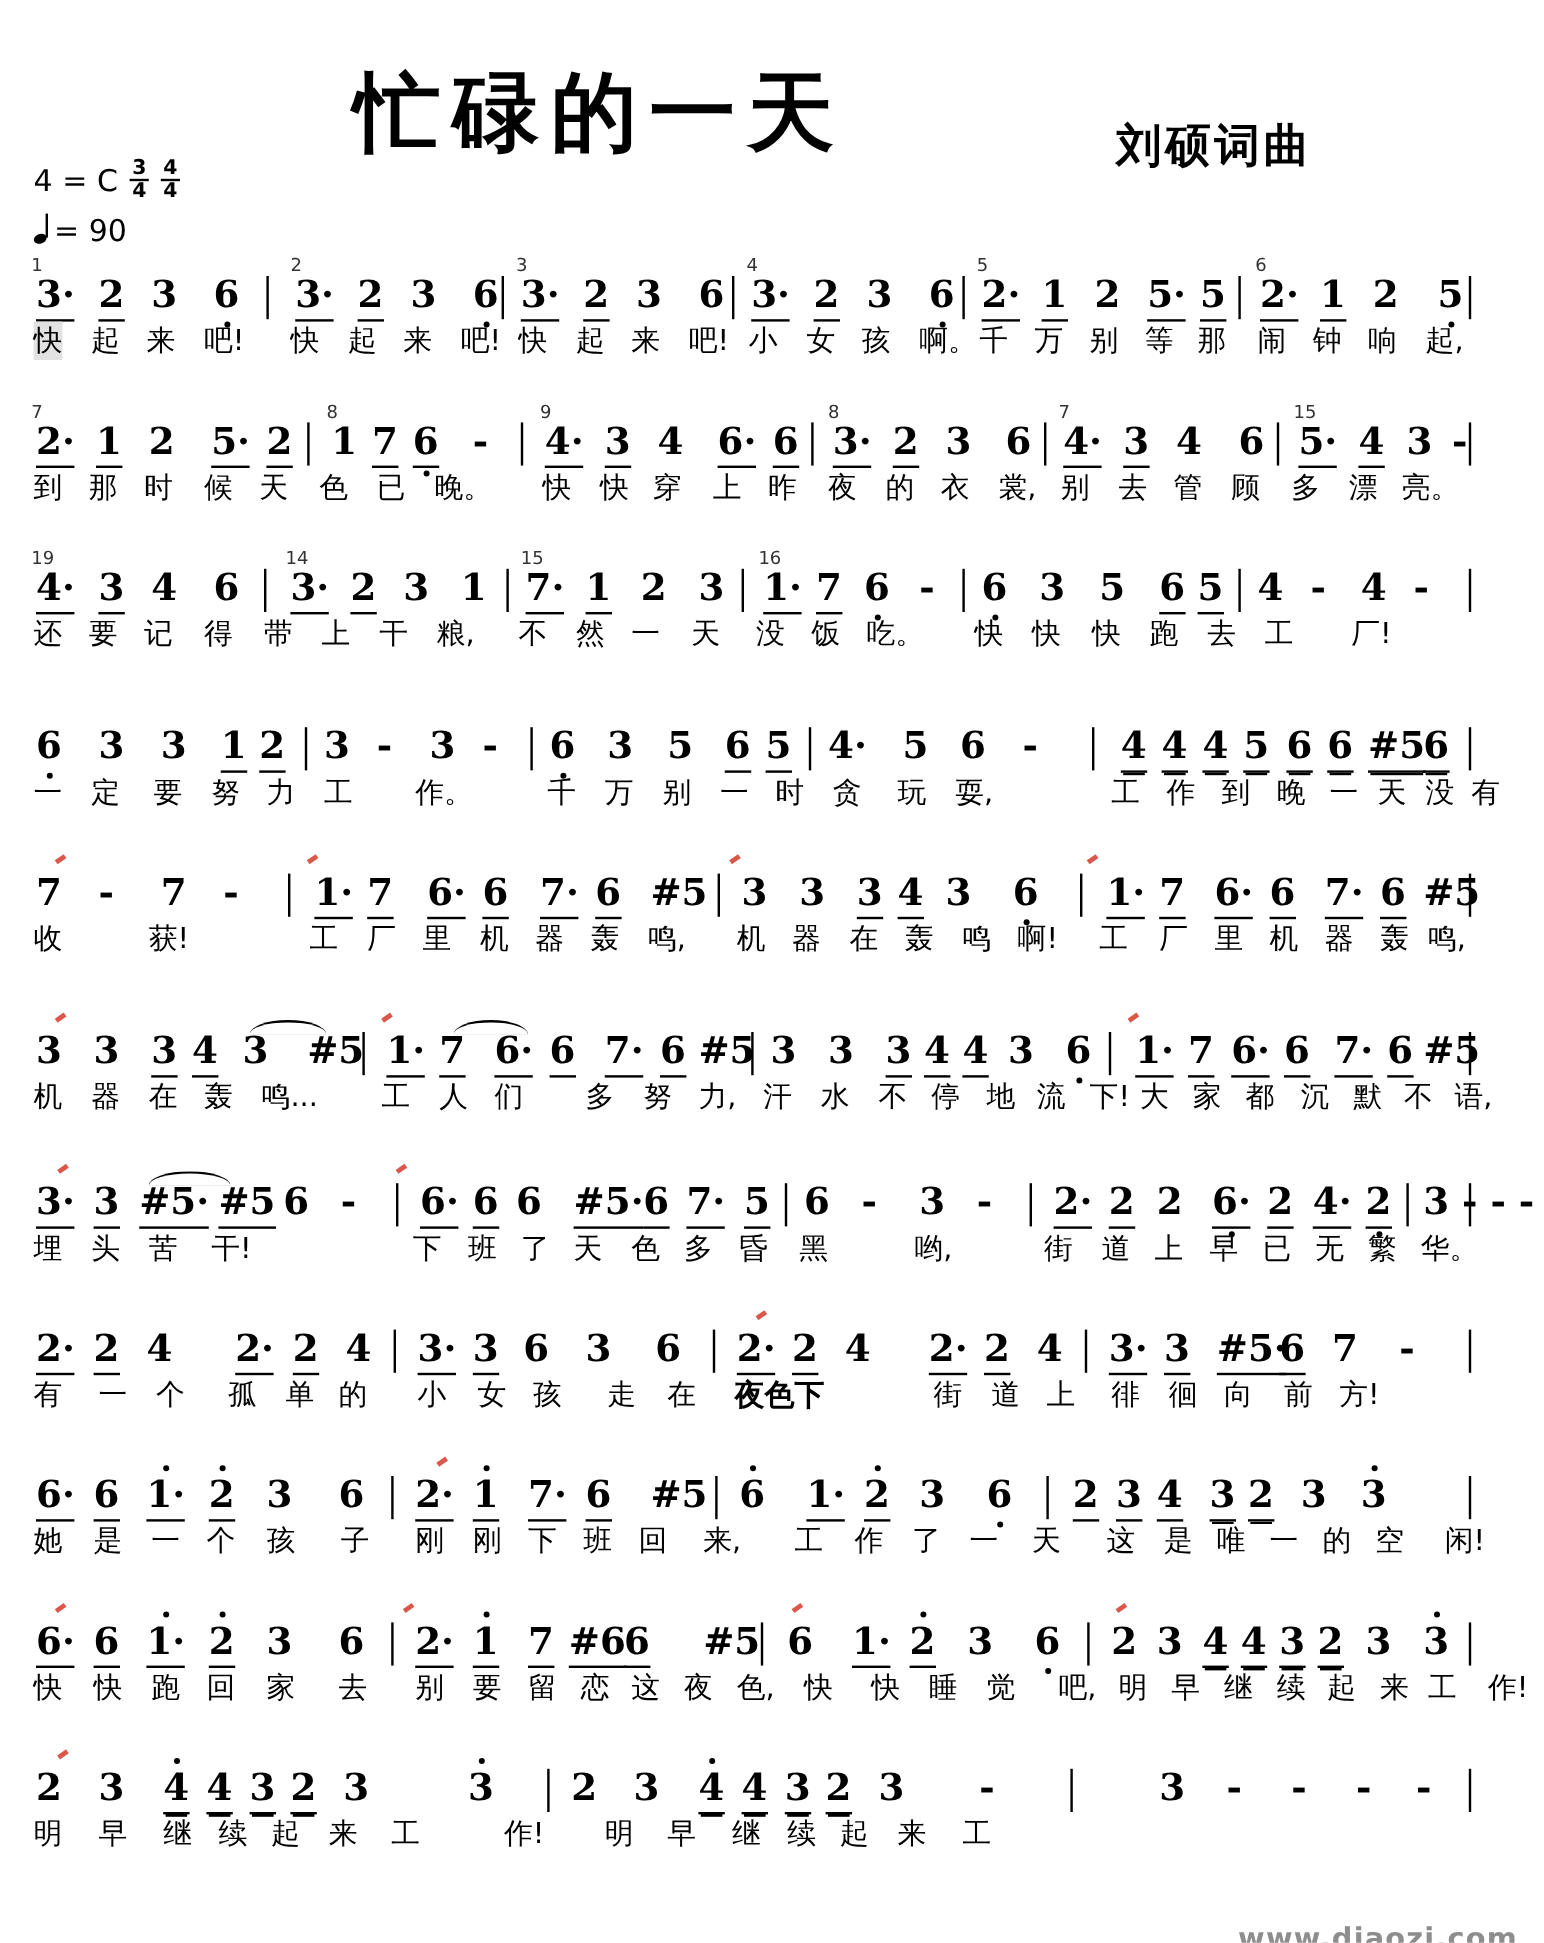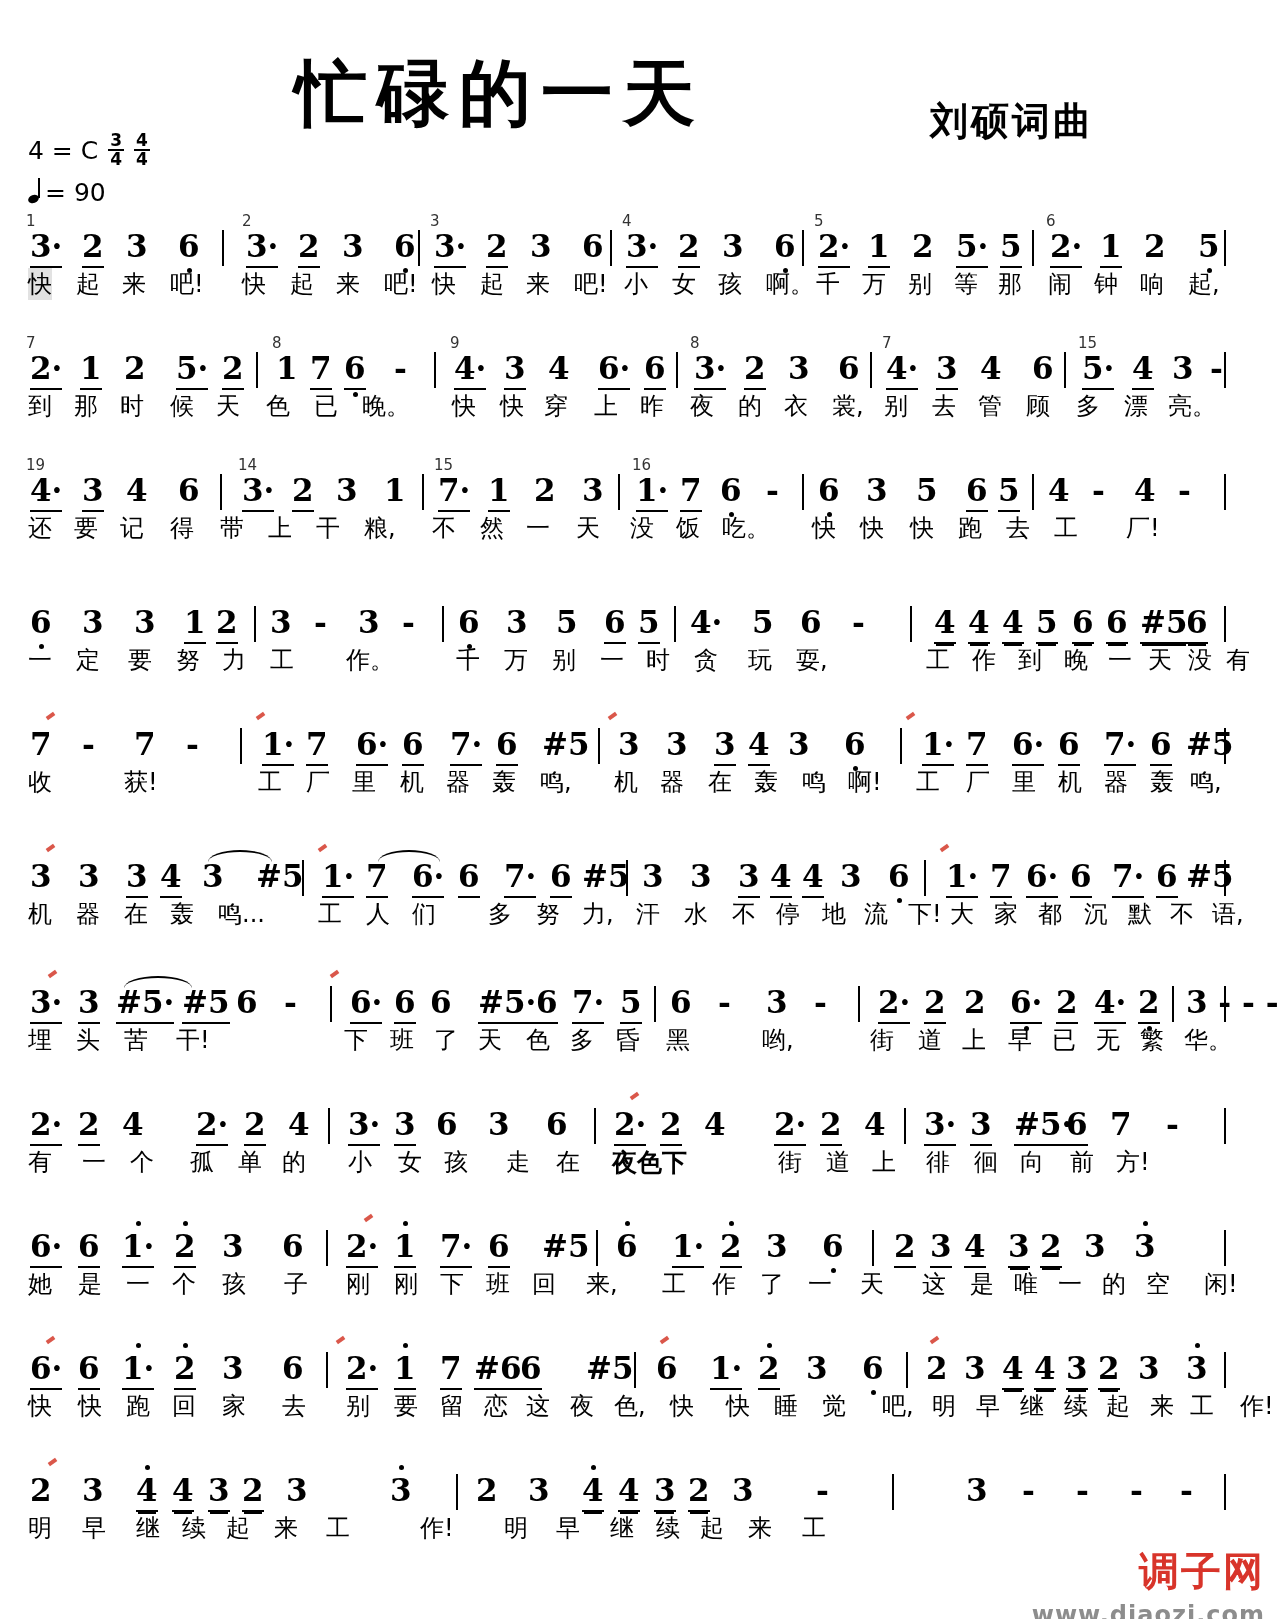--- a/index.html
+++ b/index.html
@@ -956,17 +956,16 @@
   <div class="redmark" style="left:330px; top:948px;"></div>
   <div class="redmark" style="left:630px; top:1070px;"></div>
   <div class="redmark" style="left:364px; top:1192px;"></div>
   <div class="redmark" style="left:46px; top:1314px;"></div>
   <div class="redmark" style="left:336px; top:1314px;"></div>
   <div class="redmark" style="left:660px; top:1314px;"></div>
   <div class="redmark" style="left:930px; top:1314px;"></div>
   <div class="redmark" style="left:48px; top:1436px;"></div>
 
   <div class="watermark">
-    <div class="wm-main">调子网</div>
     <div class="wm-sub">www.diaozi.com</div>
   </div>
 
 </div>
 
 </body></html>

